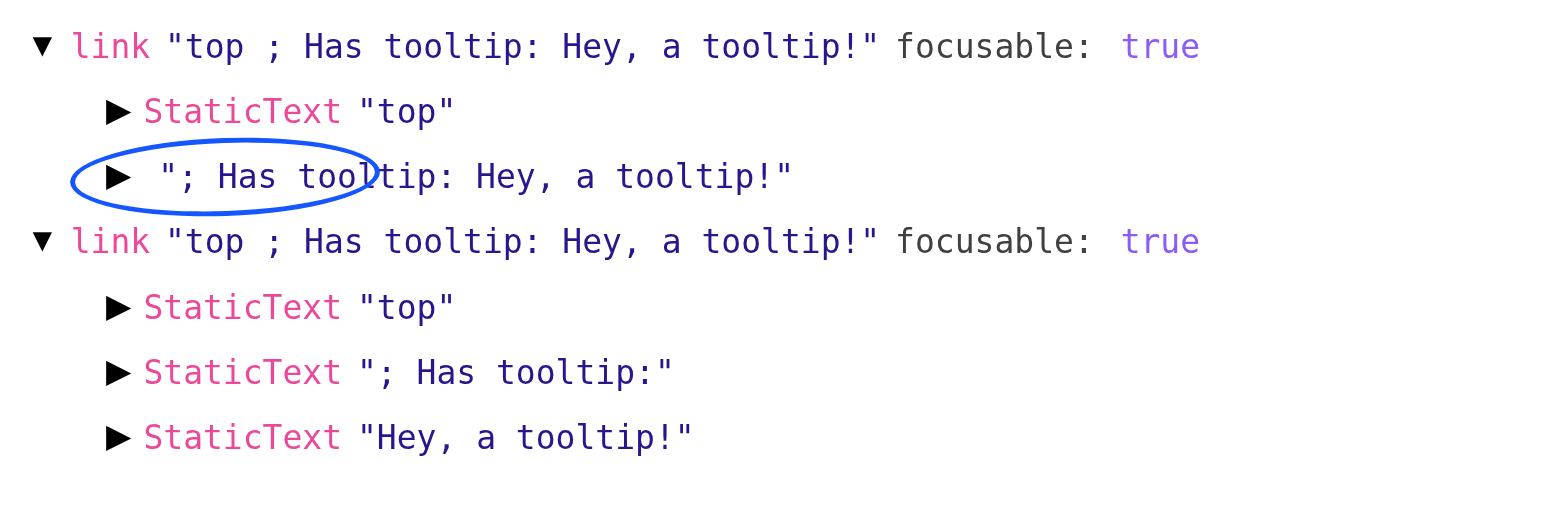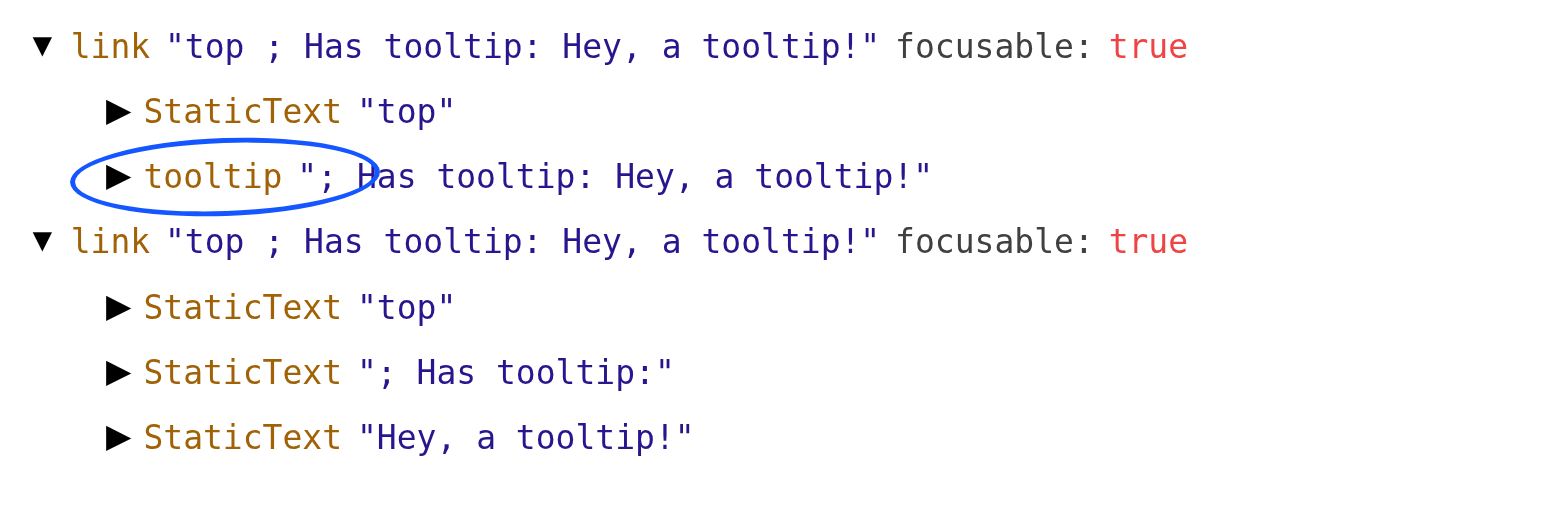--- a/index.html
+++ b/index.html
@@ -30,30 +30,31 @@
       font-family: sans-serif;
       font-size: 33px;
       color: #000;
       margin-right: 12px;
       vertical-align: middle;
       line-height: 1;
       position: relative;
       top: -2px;
     }
     .role {
-      color: #a16207;
+      color: #ec4899;
     }
     .str {
       color: #28168f;
     }
     .attr {
       color: #404040;
     }
     .val {
-      color: #ef4444;
+      color: #8b5cf6;
+      margin-left: 12px;
     }
     .sp {
       display: inline-block;
       width: 0.45em;
     }
     .annot {
       position: absolute;
       border: 5px solid #1456ff;
       border-radius: 50%;
       pointer-events: none;
@@ -80,21 +81,20 @@
       <span class="val">true</span>
     </div>
     <div class="row indent-1">
       <span class="tri">▶</span>
       <span class="role">StaticText</span>
       <span class="sp"></span>
       <span class="str">"top"</span>
     </div>
     <div class="row indent-1">
       <span class="tri">▶</span>
-      <span class="role">tooltip</span>
       <span class="sp"></span>
       <span class="str">"; Has tooltip: Hey, a tooltip!"</span>
       <div class="annot"></div>
     </div>
     <div class="row indent-0">
       <span class="tri">▼</span>
       <span class="role">link</span>
       <span class="sp"></span>
       <span class="str">"top ; Has tooltip: Hey, a tooltip!"</span>
       <span class="sp"></span>

